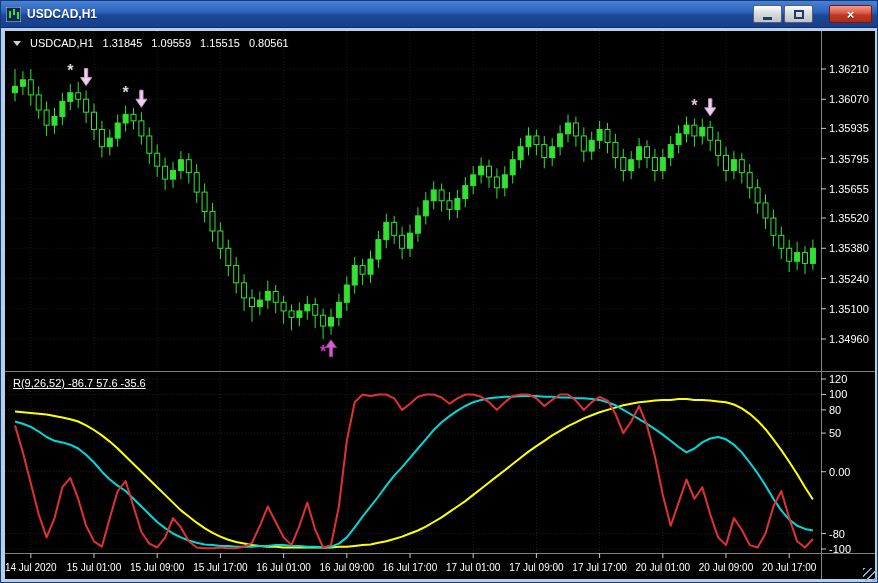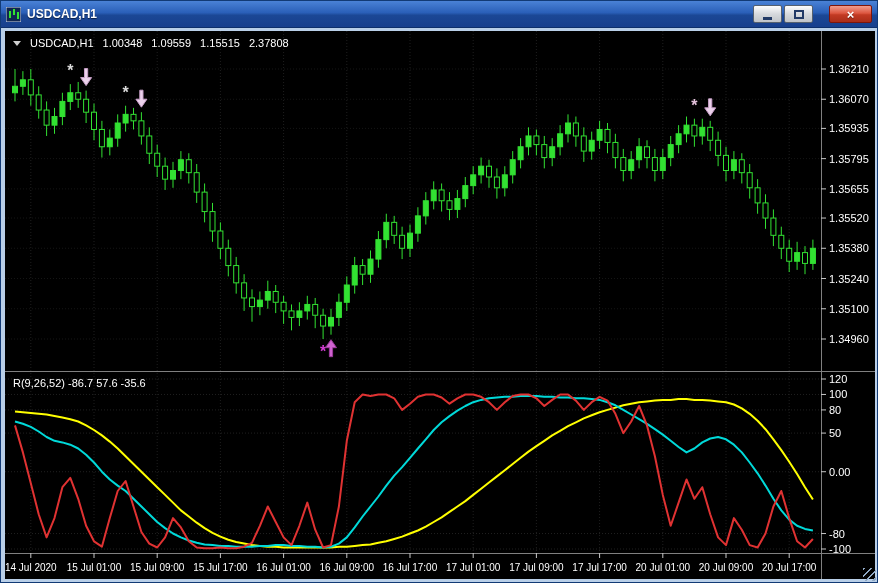--- a/index.html
+++ b/index.html
@@ -20,21 +20,21 @@
     background:linear-gradient(180deg,#f09c8d,#dd5740 45%,#c23a23 55%,#a92d18);
     border-color:#7e150a;text-shadow:0 1px 1px rgba(0,0,0,.4);}
   .ic-min{width:9px;height:3px;background:#223a66;margin-top:9px;}
   .ic-max{width:10px;height:9px;border:2px solid #223a66;background:transparent;}
   .chart-frame{position:absolute;top:30px;left:4px;width:870px;height:548px;background:#000;}
   .chart-frame svg{display:block;}
   .symbol-header{position:absolute;top:6px;left:8px;display:flex;align-items:center;gap:9px;
     color:#fff;font-size:11px;white-space:nowrap;pointer-events:none;}
   .tri{width:0;height:0;border-left:4px solid transparent;border-right:4px solid transparent;
     border-top:5px solid #cfcfcf;pointer-events:auto;}
-  .indicator-header{position:absolute;top:346px;left:8px;color:#fff;font-size:11px;pointer-events:none;}
+  .indicator-header{position:absolute;top:346px;left:8px;color:#fff;font-size:11px;pointer-events:none;text-decoration:underline;}
   .resize-grip{position:absolute;right:1px;bottom:1px;width:13px;height:13px;
     background:repeating-linear-gradient(135deg,#8fa8c4 0 2px,transparent 2px 5px);}
 </style>
 </head>
 <body>
 
 <div class="window">
   <div class="titlebar">
     <span class="app-icon">
       <svg width="15" height="15" viewBox="0 0 15 15">
@@ -388,24 +388,24 @@
           <line x1="721" y1="522" x2="721" y2="527" stroke="#c8c8c8"></line>
           <text x="721" y="540" fill="#ffffff" text-anchor="middle" style="font:10px 'Liberation Sans',sans-serif">20 Jul 09:00</text>
           <line x1="784.2" y1="522" x2="784.2" y2="527" stroke="#c8c8c8"></line>
           <text x="784.2" y="540" fill="#ffffff" text-anchor="middle" style="font:10px 'Liberation Sans',sans-serif">20 Jul 17:00</text>
         </g>
       </svg>
 
     <div class="symbol-header">
       <span class="tri"></span>
       <span>USDCAD,H1</span>
-      <span>1.00348</span>
+      <span>1.31845</span>
       <span>1.09559</span>
       <span>1.15515</span>
-      <span>2.37808</span>
+      <span>0.80561</span>
     </div>
 
     <div class="indicator-header">
       <span>R(9,26,52) -86.7 57.6 -35.6</span>
     </div>
   </div>
 
   <div class="resize-grip"></div>
 </div>
 

